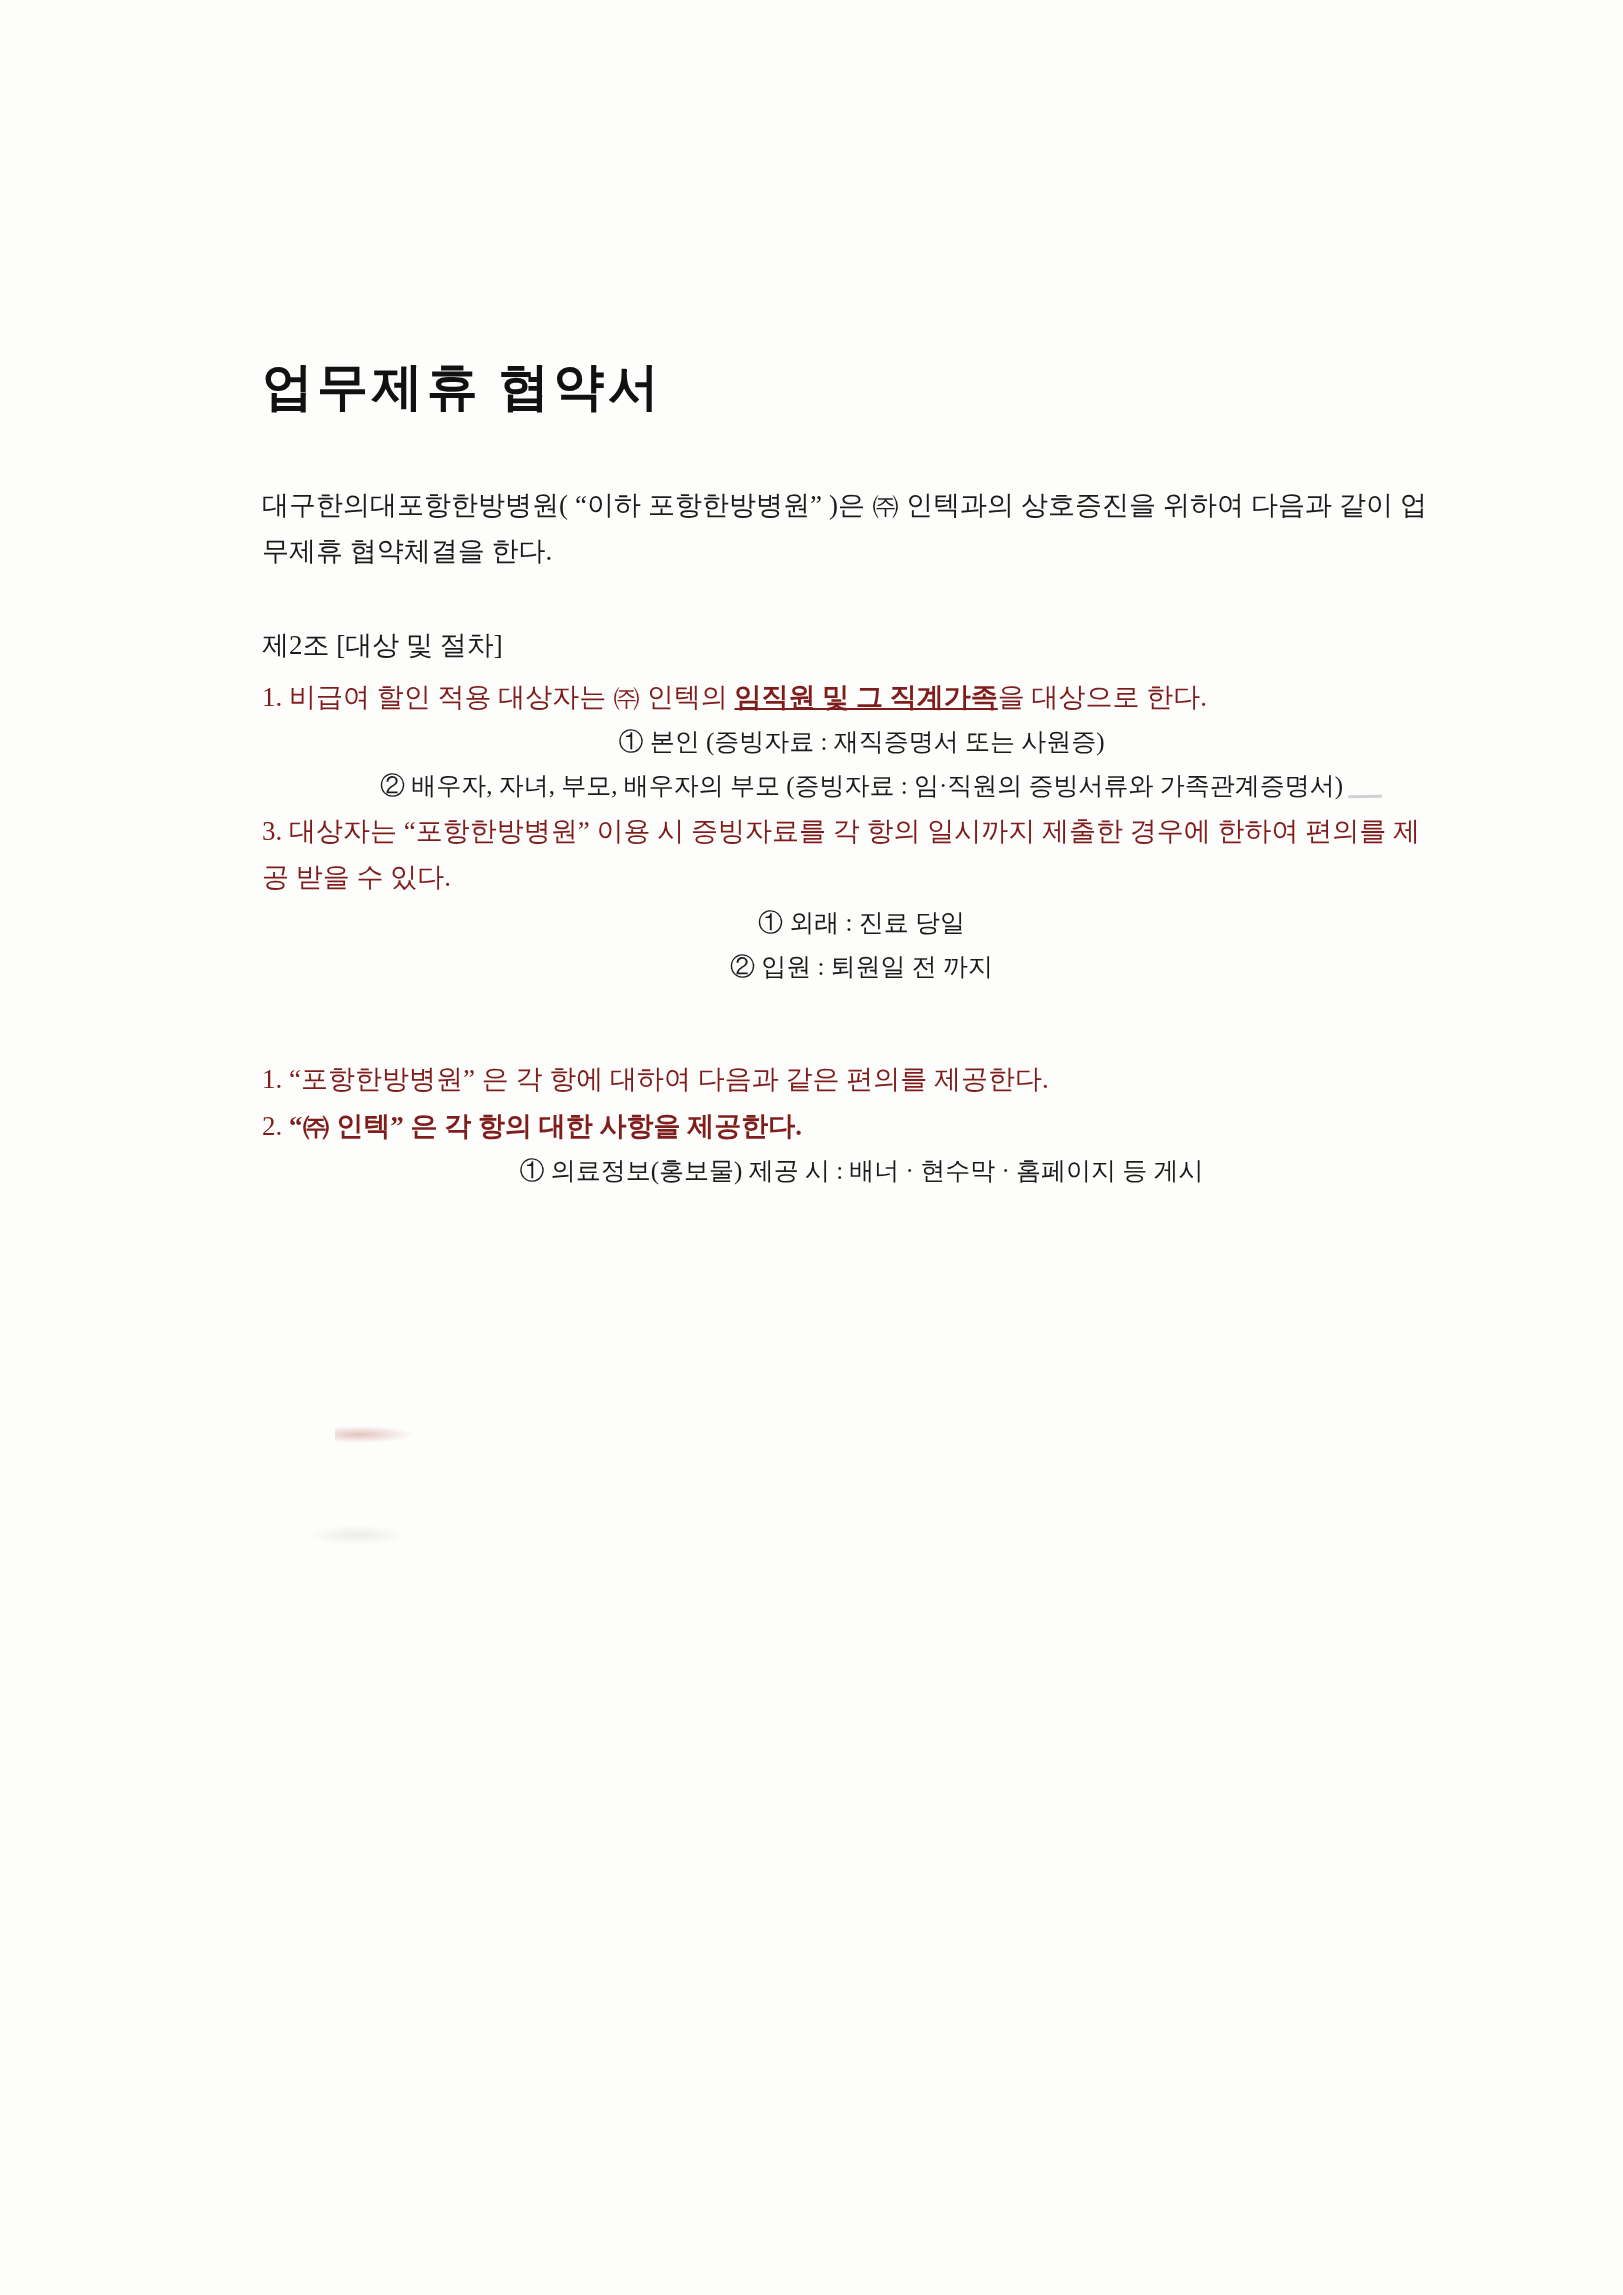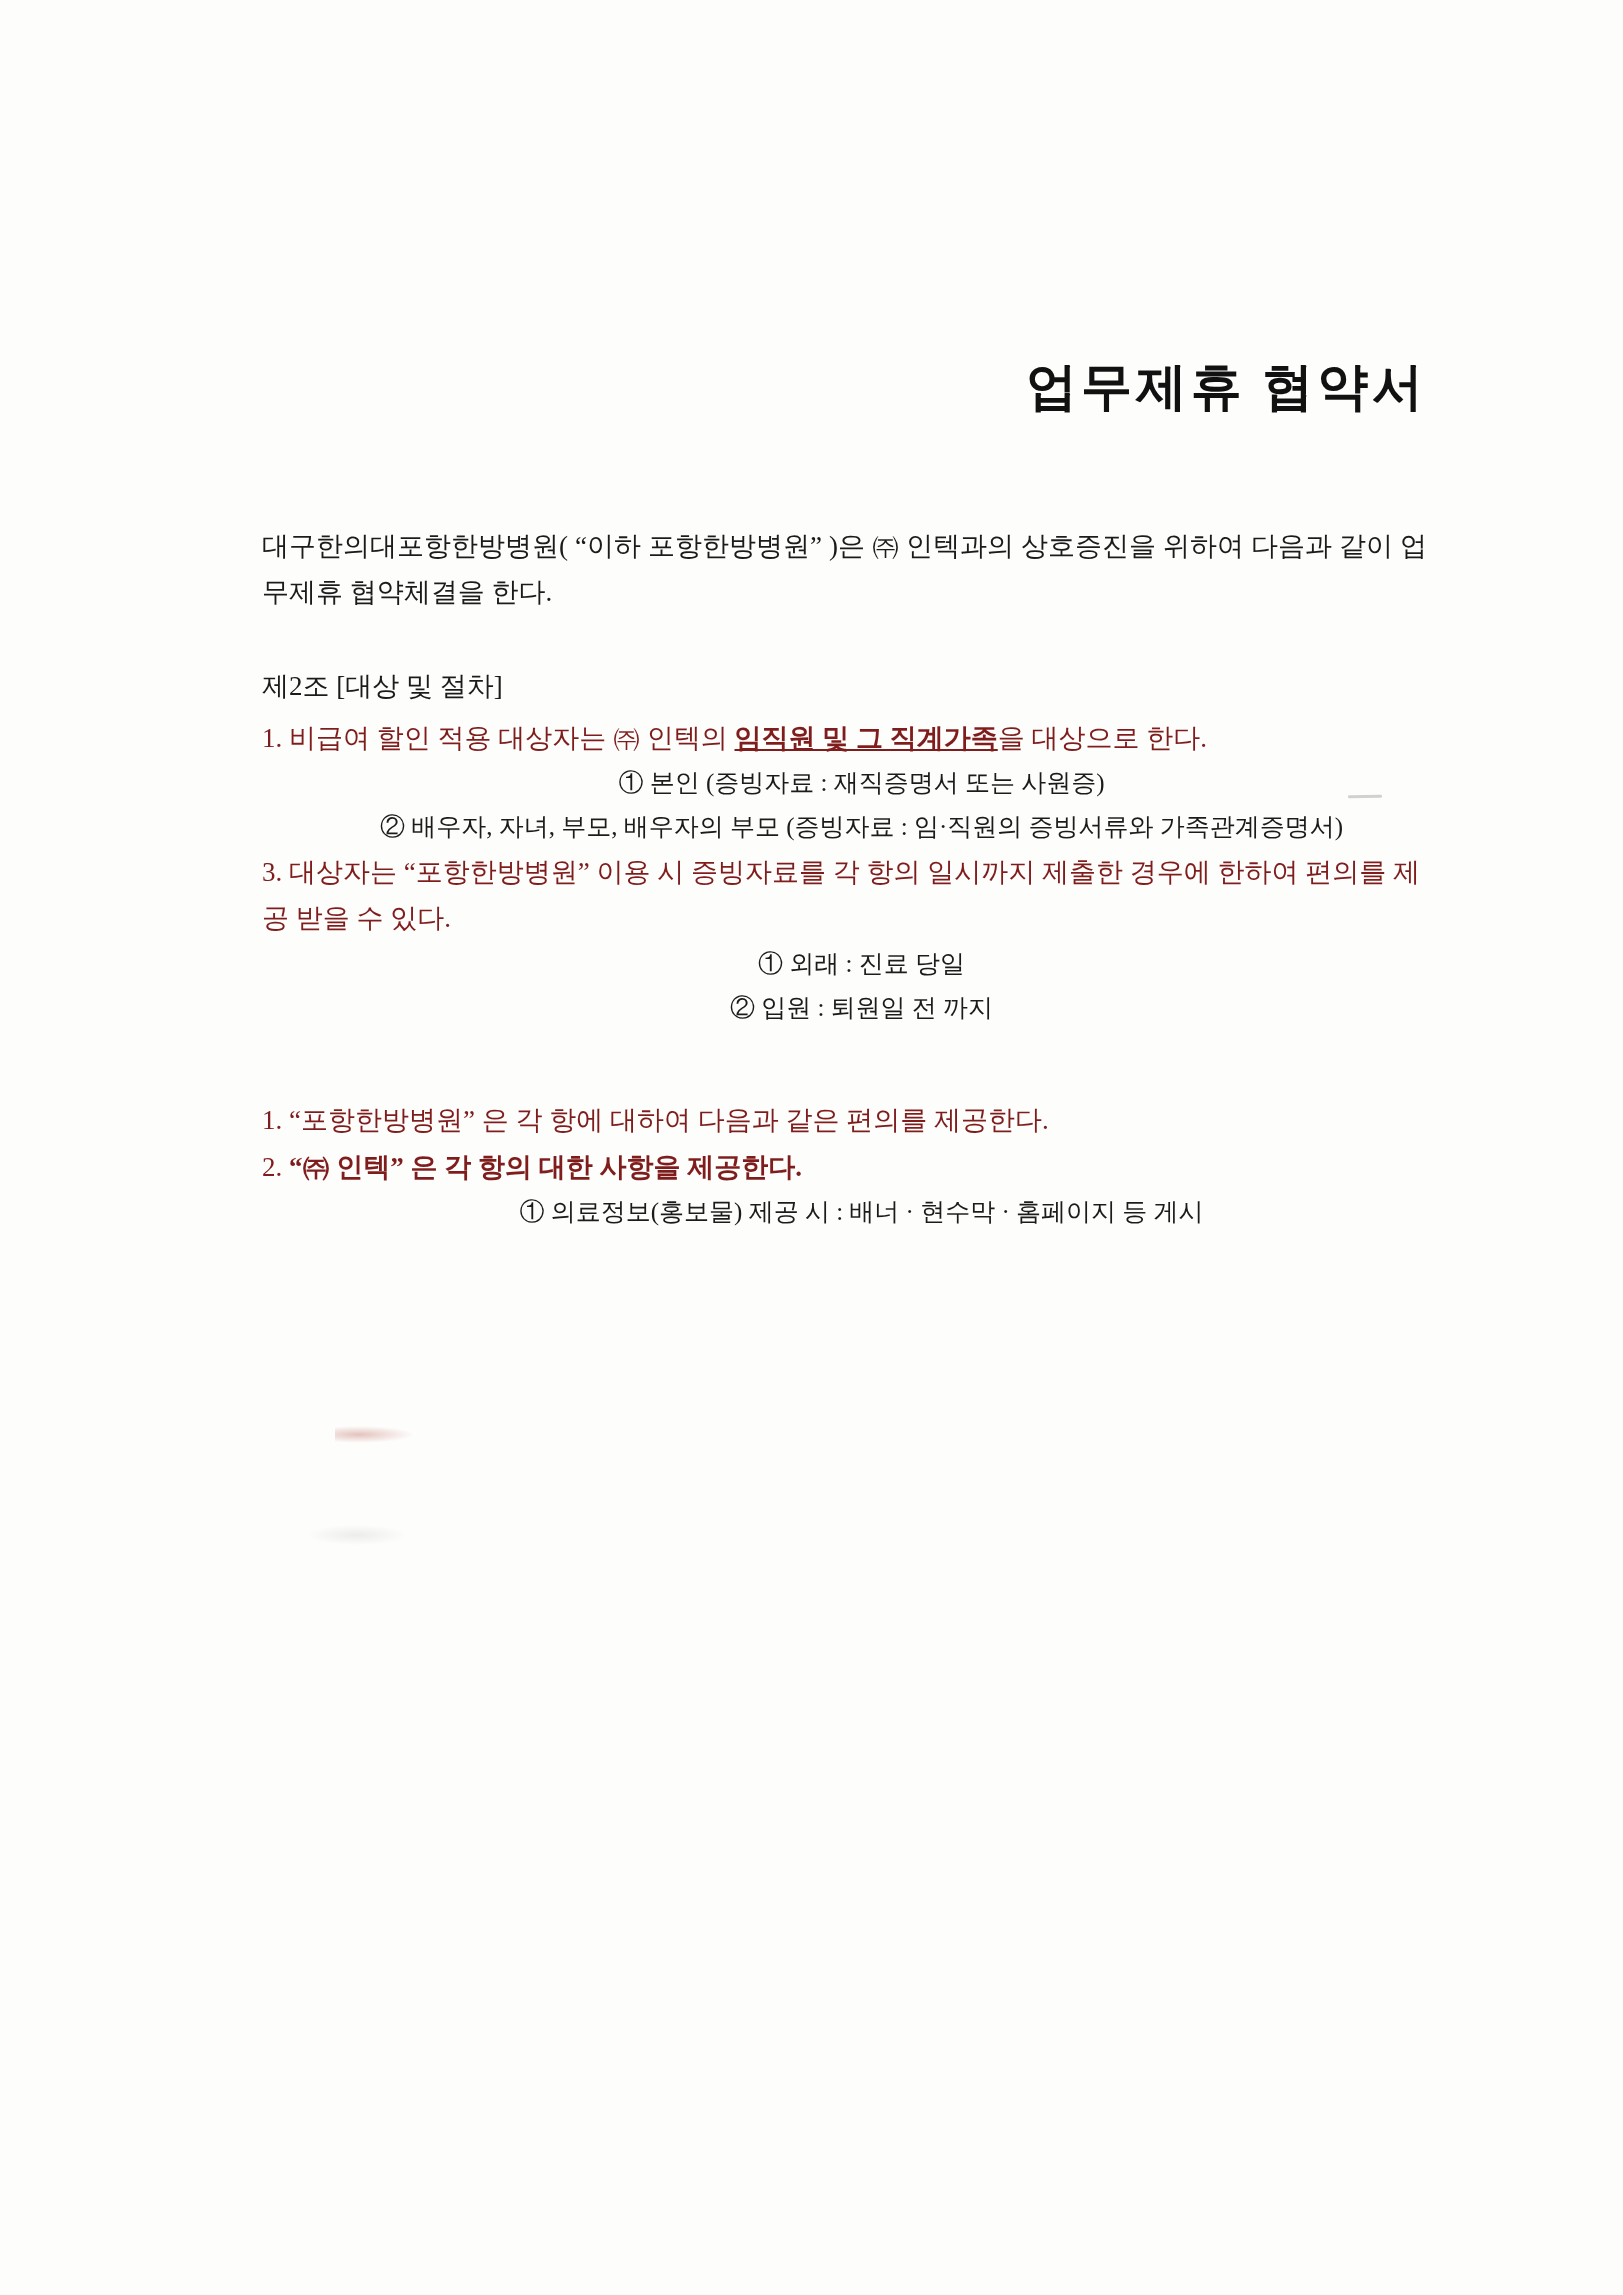--- a/index.html
+++ b/index.html
@@ -20,30 +20,30 @@
     inset: 0;
     background: #fdfdfc;
   }
   .page-inner {
     position: absolute;
     left: 262px;
     top: 353px;
     width: 1165px;
   }
   .doc-title {
-    text-align: right;
+    text-align: left;
     font-size: 51px;
     font-weight: 700;
     letter-spacing: 3.9px;
     margin: 0 0 26px 0;
     color: #111;
     font-family: "Liberation Serif", "DejaVu Serif", serif;
   }
   .intro {
-    margin-top: 101px;
+    margin-top: 60px;
     font-size: 27px;
     line-height: 1.72;
     text-align: justify;
     text-justify: inter-word;
     color: #1b1b1b;
   }
   .intro p {
     margin: 0;
   }
   .section {

